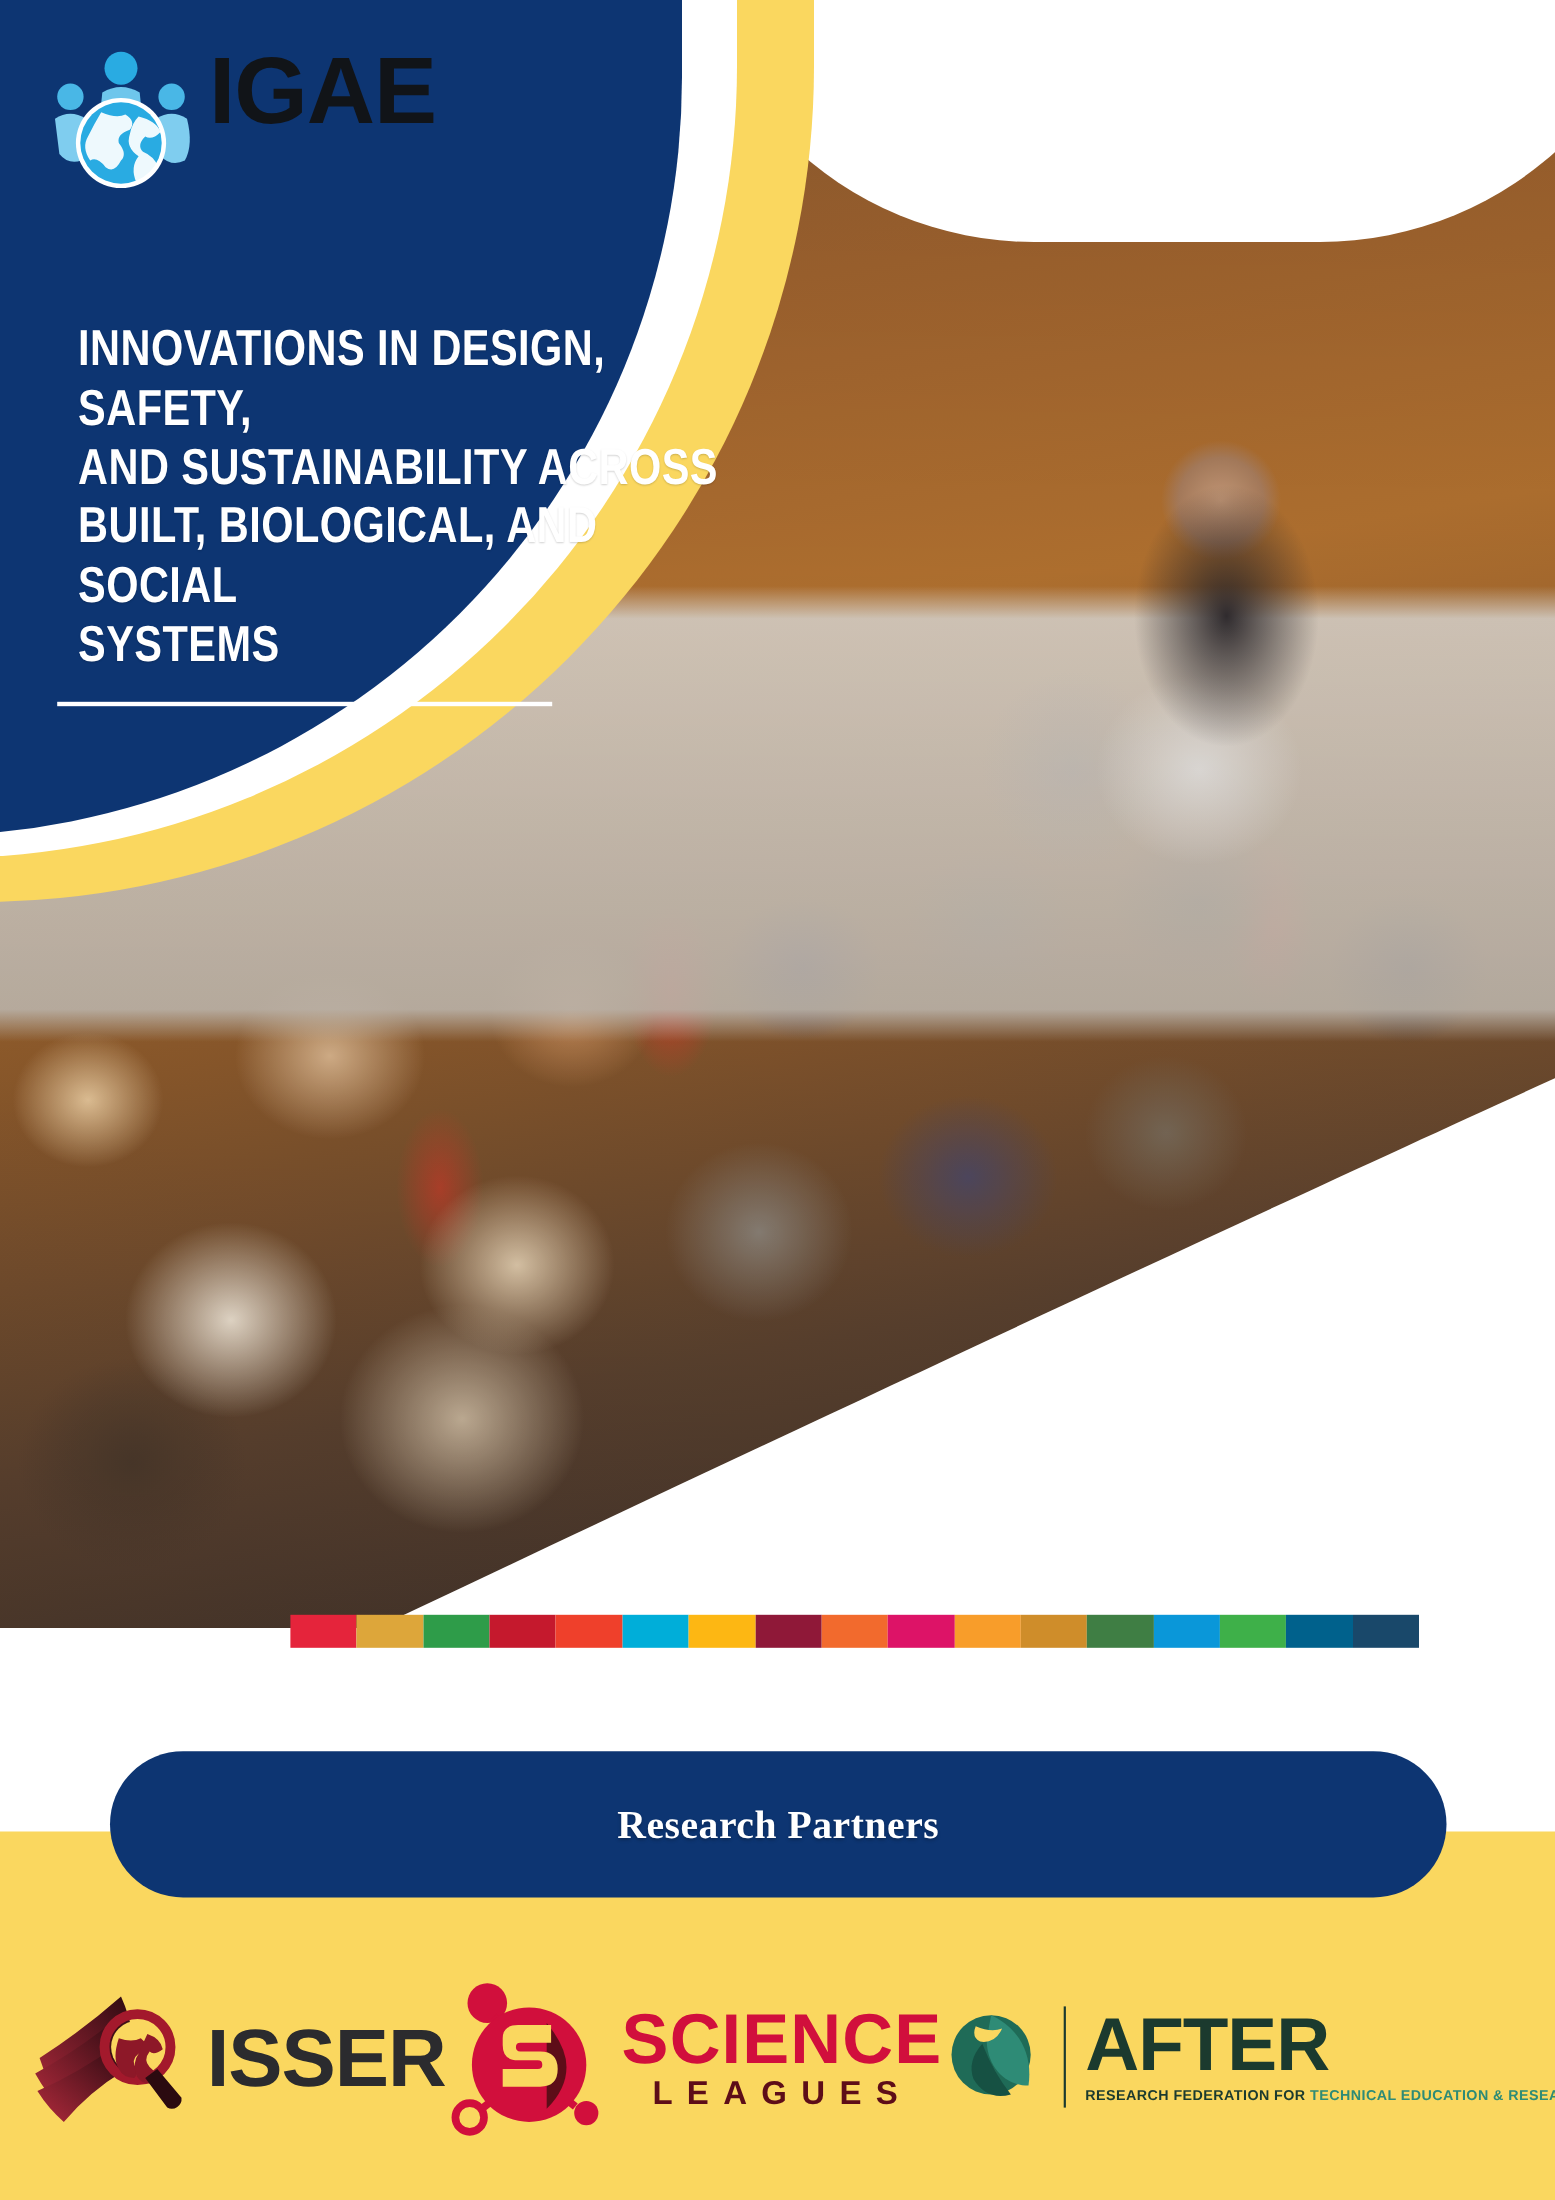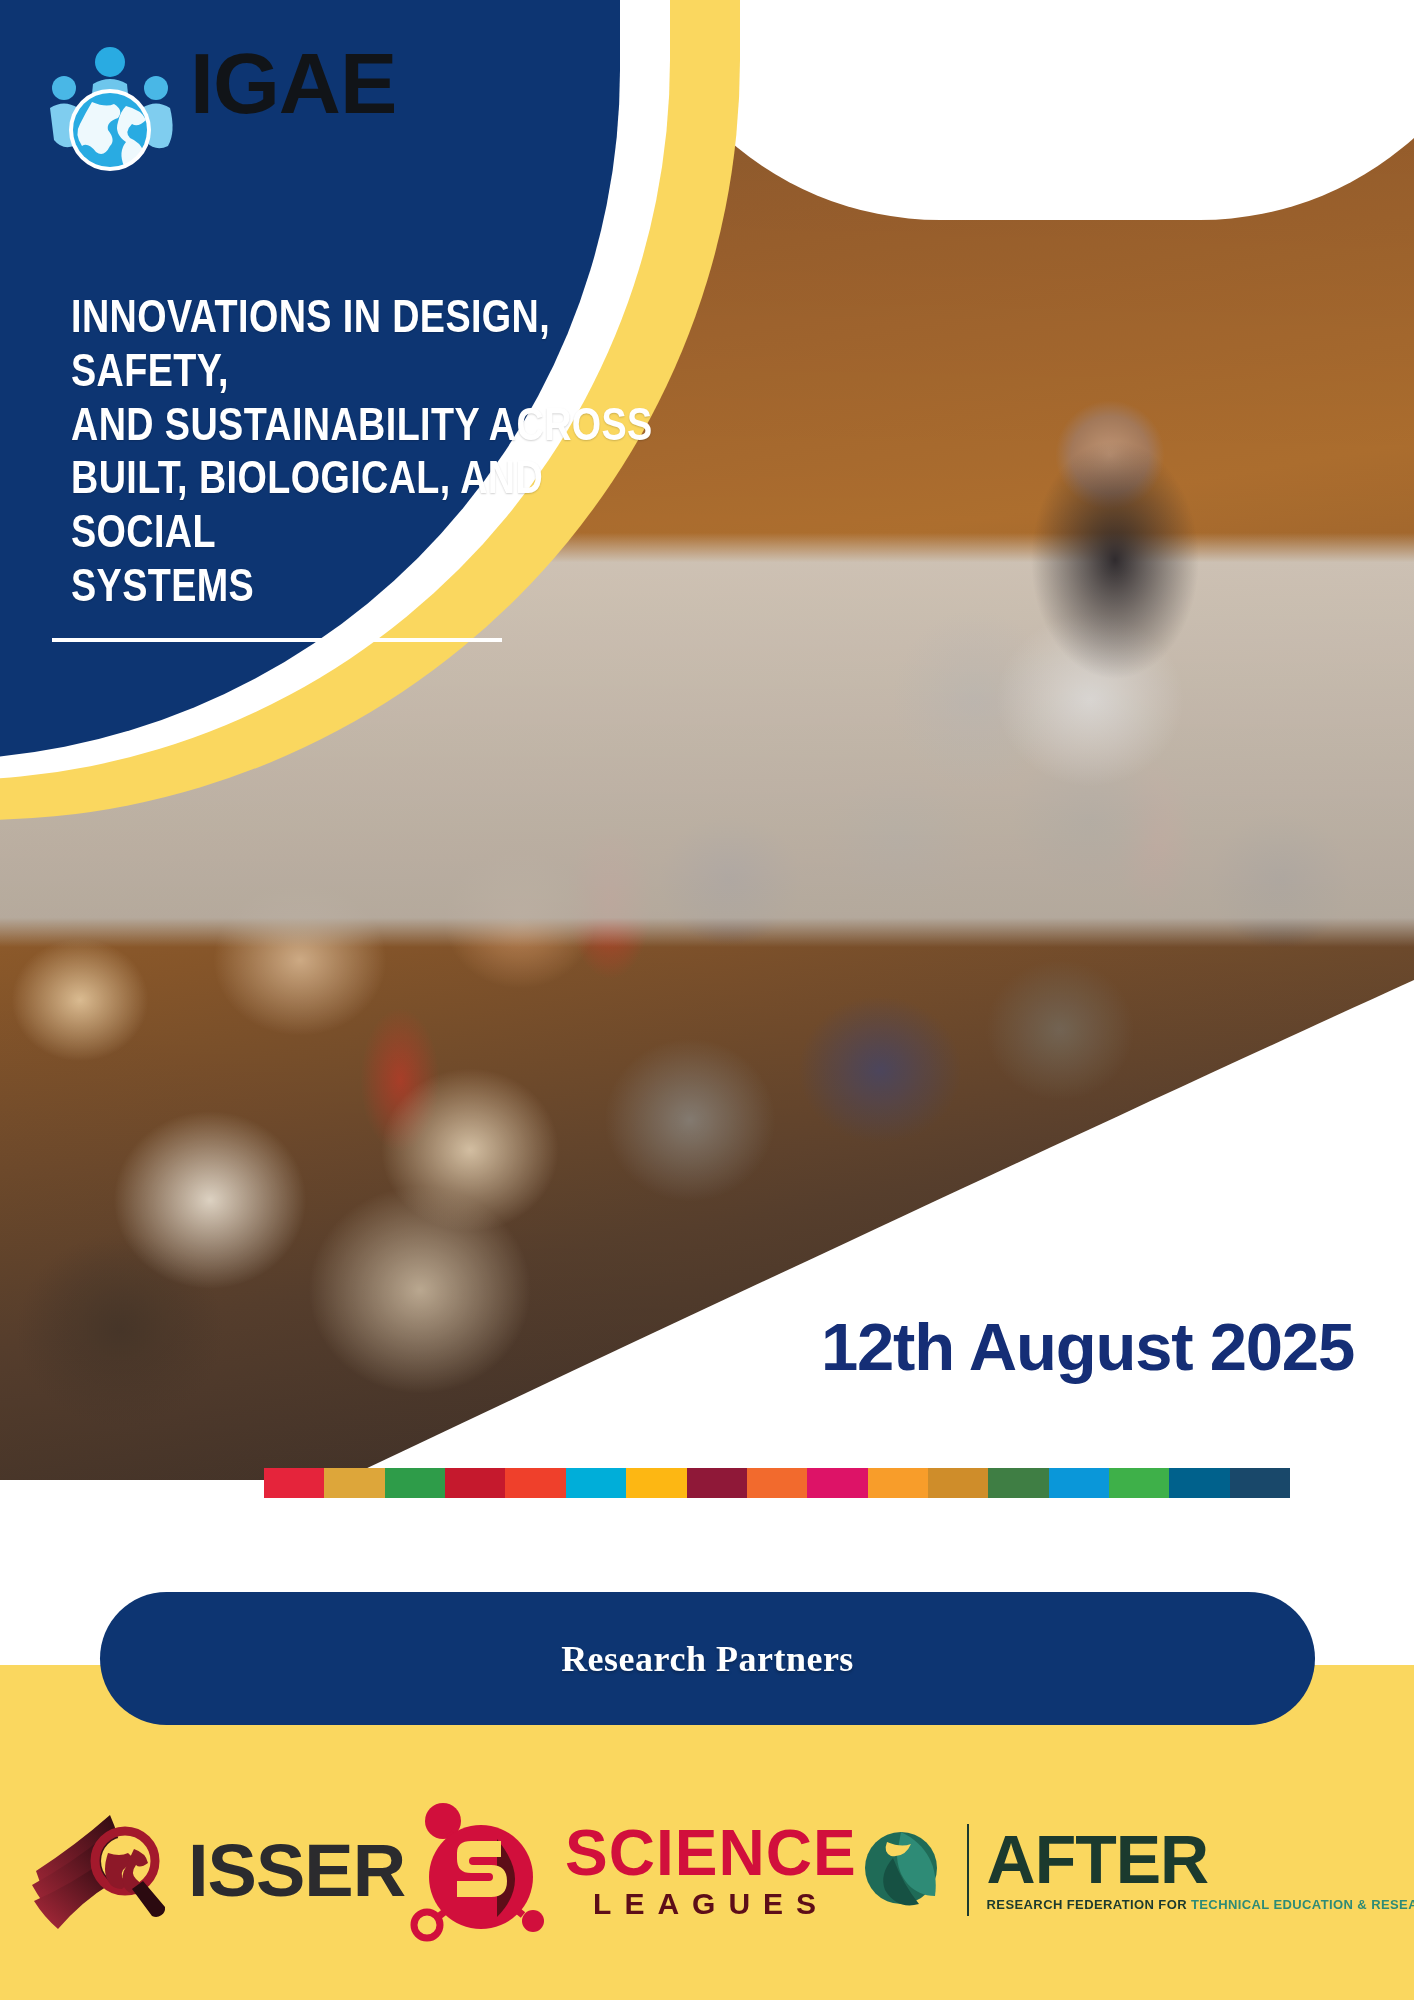--- a/index.html
+++ b/index.html
@@ -265,21 +265,20 @@
 
 
   <div class="title-block">
     <div class="title">INNOVATIONS IN DESIGN, SAFETY,</div>
     <div class="title">AND SUSTAINABILITY ACROSS</div>
     <div class="title">BUILT, BIOLOGICAL, AND SOCIAL</div>
     <div class="title">SYSTEMS</div>
   </div>
   <div class="title-rule"></div>
 
-  <div class="date">12th August 2025</div>
 
   <div class="sdg-bar" id="sdg-bar">
       <i style="background: rgb(229, 36, 59);"></i>
       <i style="background: rgb(221, 166, 58);"></i>
       <i style="background: rgb(46, 156, 73);"></i>
       <i style="background: rgb(197, 25, 45);"></i>
       <i style="background: rgb(239, 64, 43);"></i>
       <i style="background: rgb(0, 174, 217);"></i>
       <i style="background: rgb(253, 183, 19);"></i>
       <i style="background: rgb(143, 24, 56);"></i>

